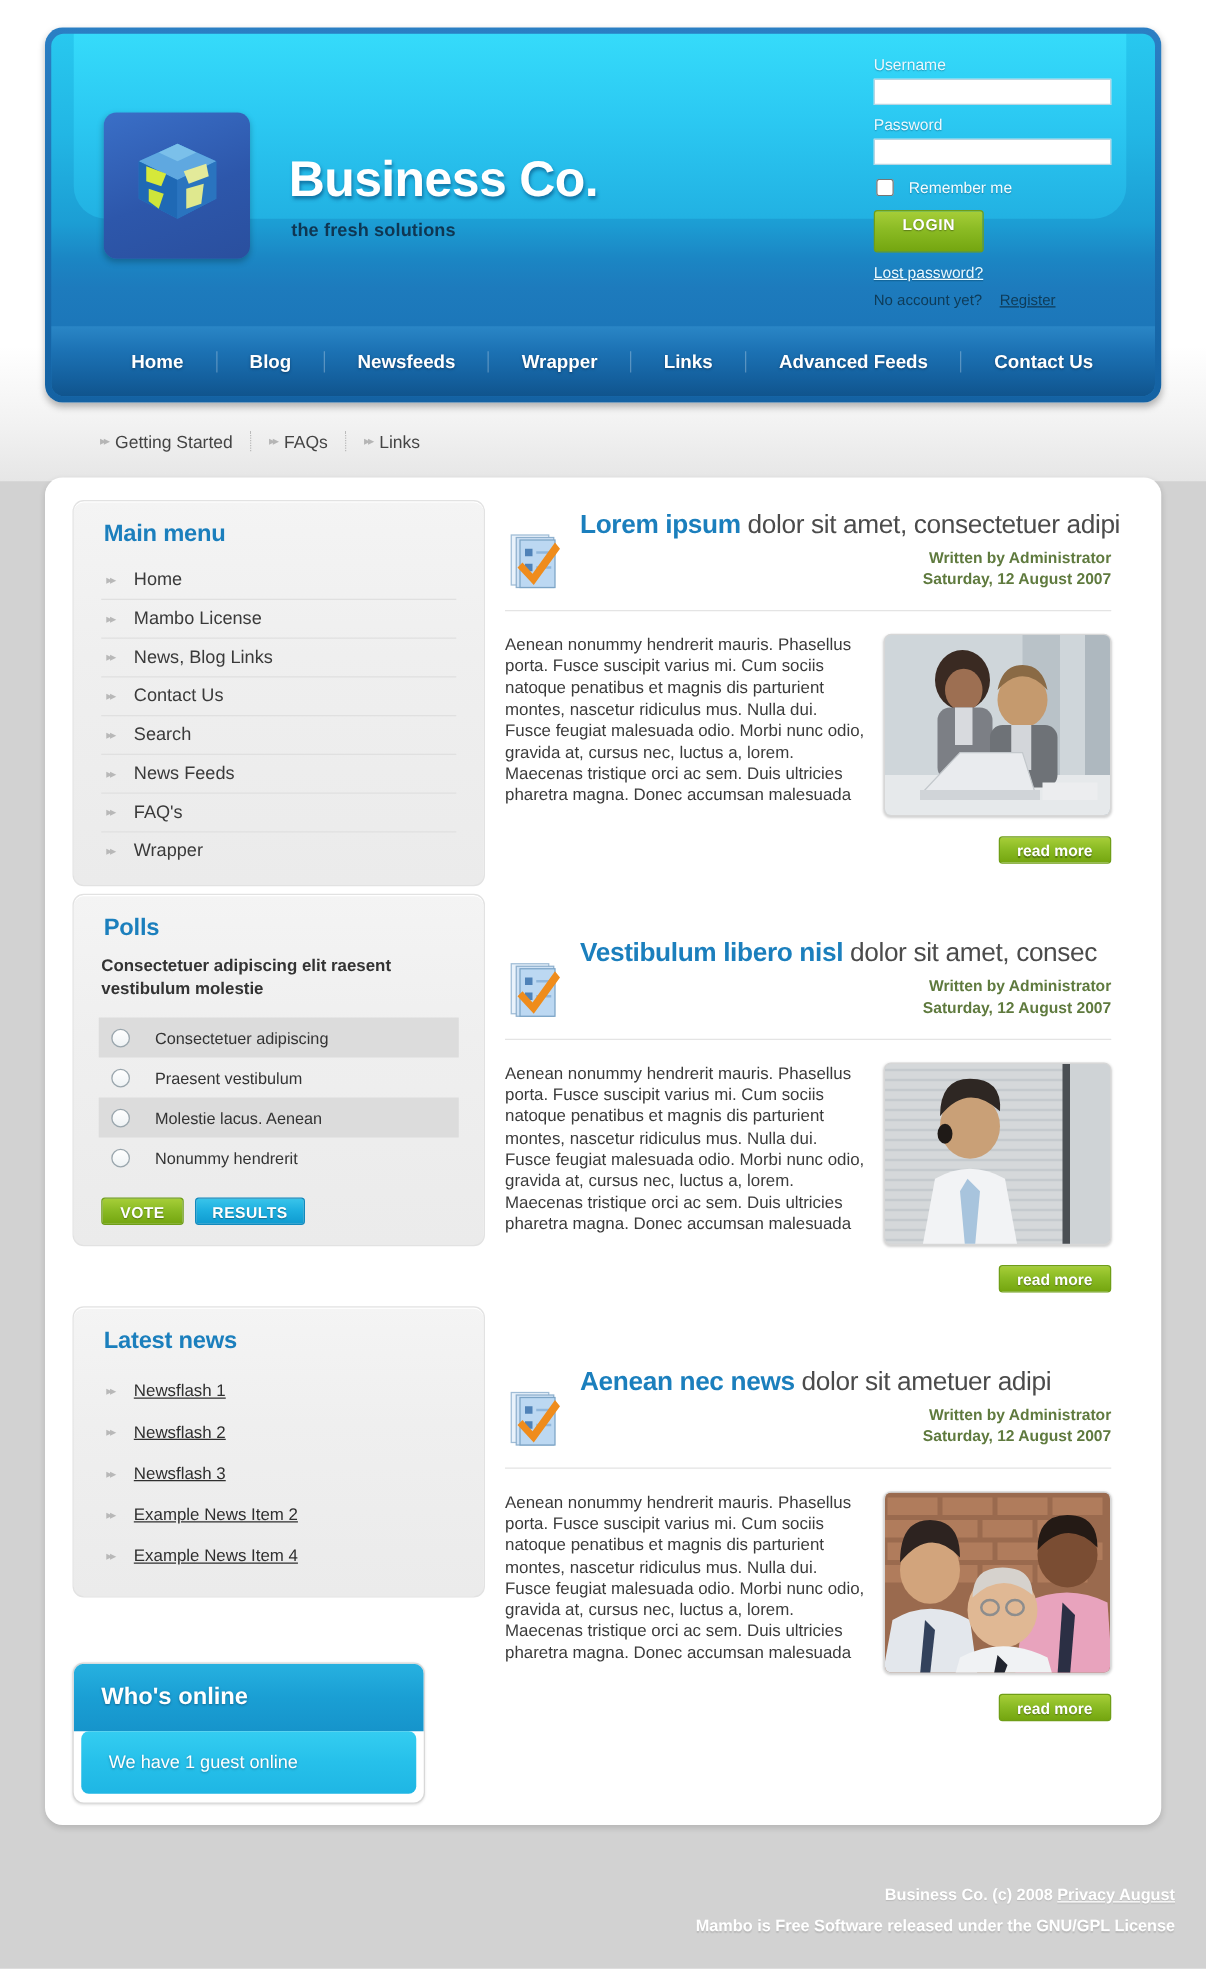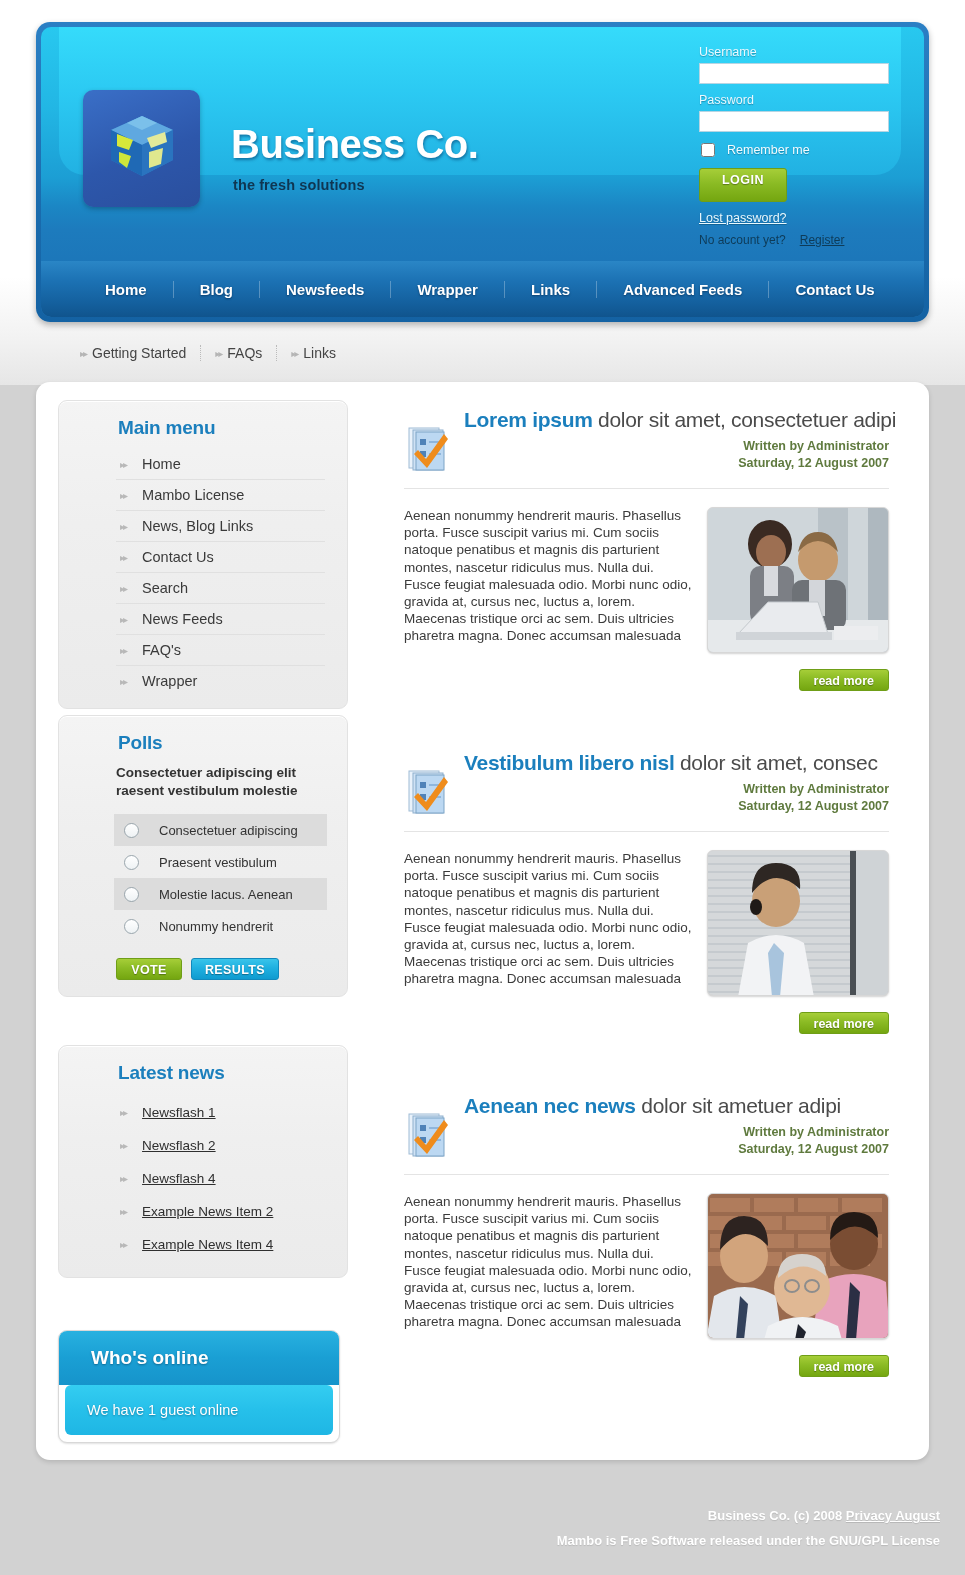--- a/index.html
+++ b/index.html
@@ -104,25 +104,24 @@
 
   
   .panel {
     position:absolute; left:36px; top:382px; width:893px; height:1078px;
     background:#fff; border-radius:14px;
     box-shadow:0 2px 5px rgba(0,0,0,.14);
   }
 
   
   .module {
-    position:absolute; left:22px; width:290px;
+    position:absolute; left:22px; width:330px;
     background: linear-gradient(180deg,#f4f4f4 0%,#efefef 40%,#ebebeb 100%);
     border:1px solid #e2e2e2; border-radius:9px;
     box-shadow: inset 0 1px 0 #fff;
-    padding-left: 35px;
   }
   .module-title {
     font-size:19px; font-weight:bold; color:#1b7fbd; padding:16px 0 10px 24px;
     letter-spacing:-.2px;
   }
   .menu-list { list-style:none; margin:0; padding:0 22px 12px 22px; }
   .menu-list li {
     border-bottom:1px solid #e0e0e0; padding:7px 0 7px 0;
     display:flex; align-items:center; font-size:14.5px; color:#3a3a3a;
   }
@@ -157,21 +156,21 @@
   .news-list li a { color:#2f2f2f; text-decoration:underline; cursor:pointer; }
 
   
   .module-blue {
     position:absolute; left:22px; width:282px; border-radius:9px; overflow:hidden;
     border:1px solid #d8d8d8; background:#fff;
     box-shadow:0 1px 2px rgba(0,0,0,.12);
   }
   .wo-head {
     background:linear-gradient(180deg,#27b1e0 0%,#1a9fd4 50%,#1694cb 100%);
-    color:#fff; font-size:19px; font-weight:bold; padding:16px 0 16px 32px;
+    color:#fff; font-size:19px; font-weight:bold; padding:16px 0 16px 22px;
     text-shadow:0 1px 2px rgba(0,40,70,.45);
   }
   .wo-body {
     margin:0 6px 7px 6px; border-radius:6px;
     background:linear-gradient(180deg,#34cdf1 0%,#26c0ea 50%,#1fb6e4 100%);
     color:#fff; font-size:14.5px; font-weight:normal; padding:17px 0 17px 22px;
     text-shadow:0 1px 2px rgba(0,40,70,.4);
   }
 
   
@@ -357,21 +356,21 @@
       <li>
           <span class="arrow">▸▸</span>
           <a>Newsflash 1</a>
         </li>
       <li>
           <span class="arrow">▸▸</span>
           <a>Newsflash 2</a>
         </li>
       <li>
           <span class="arrow">▸▸</span>
-          <a>Newsflash 4</a>
+          <a>Newsflash 3</a>
         </li>
       <li>
           <span class="arrow">▸▸</span>
           <a>Example News Item 2</a>
         </li>
       <li>
           <span class="arrow">▸▸</span>
           <a>Example News Item 4</a>
         </li>
     </ul>

